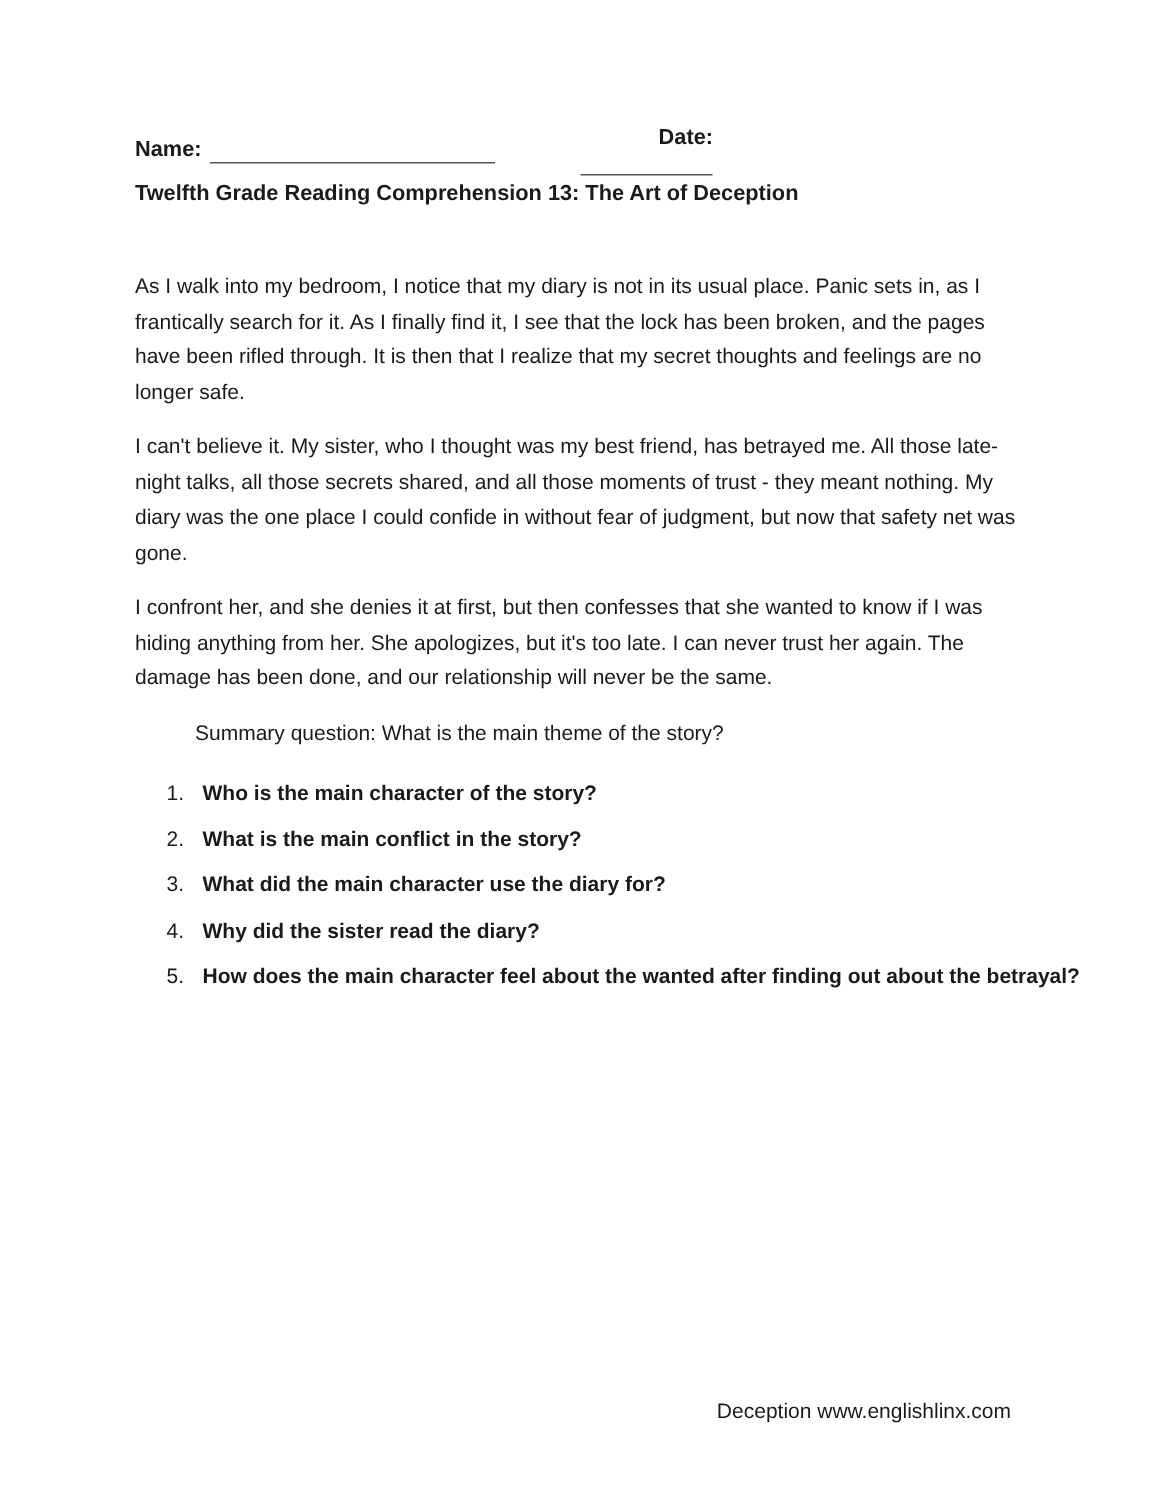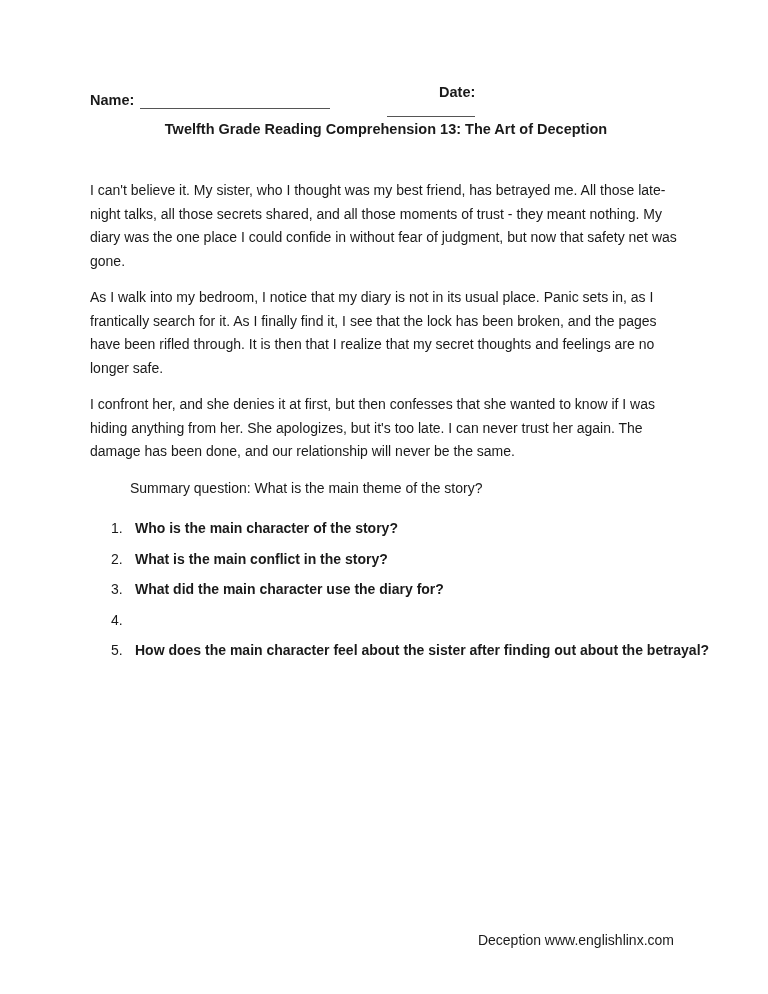--- a/index.html
+++ b/index.html
@@ -38,21 +38,21 @@
     display: inline-block;
     border-bottom: 1.5px solid #555;
     height: 16px;
     margin-left: 6px;
   }
   .name-blank { width: 190px; }
   .date-group { margin-left: 51px; display: flex; align-items: flex-end; flex-direction: column; }
   .date-blank { width: 88px; }
   .title {
     margin-top: 9px;
-    text-align: center;
+    text-align: left;
     font-weight: bold;
     font-size: 14.5px;
     line-height: 20px;
   }
   .story {
     margin-top: 40px;
   }
   .story p, .summary, .comp-label {
     margin: 0 0 13px 0;
     line-height: 23.5px;
@@ -96,22 +96,22 @@
       <span class="blank name-blank"></span>
       <span class="date-group">
         <span class="label">Date:</span>
         <span class="blank date-blank"></span>
       </span>
     </div>
 
     <div class="title">Twelfth Grade Reading Comprehension 13: The Art of Deception</div>
 
     <div class="story">
+      <p>As I walk into my bedroom, I notice that my diary is not in its usual place. Panic sets in, as I frantically search for it. As I finally find it, I see that the lock has been broken, and the pages have been rifled through. It is then that I realize that my secret thoughts and feelings are no longer safe.</p>
       <p>I can't believe it. My sister, who I thought was my best friend, has betrayed me. All those late-night talks, all those secrets shared, and all those moments of trust - they meant nothing. My diary was the one place I could confide in without fear of judgment, but now that safety net was gone.</p>
-      <p>As I walk into my bedroom, I notice that my diary is not in its usual place. Panic sets in, as I frantically search for it. As I finally find it, I see that the lock has been broken, and the pages have been rifled through. It is then that I realize that my secret thoughts and feelings are no longer safe.</p>
       <p>I confront her, and she denies it at first, but then confesses that she wanted to know if I was hiding anything from her. She apologizes, but it's too late. I can never trust her again. The damage has been done, and our relationship will never be the same.</p>
     </div>
 
     <p class="summary">Summary question: What is the main theme of the story?</p>
 
 
     <div class="questions">
       <div class="q-item">
         <span class="q-num">1.</span>
         <span class="q-text">Who is the main character of the story?</span>
@@ -119,23 +119,24 @@
       <div class="q-item">
         <span class="q-num">2.</span>
         <span class="q-text">What is the main conflict in the story?</span>
       </div>
       <div class="q-item">
         <span class="q-num">3.</span>
         <span class="q-text">What did the main character use the diary for?</span>
       </div>
       <div class="q-item">
         <span class="q-num">4.</span>
+        <span class="q-text">Why did the sister read the diary?</span>
       </div>
       <div class="q-item">
         <span class="q-num">5.</span>
-        <span class="q-text">How does the main character feel about the sister after finding out about the betrayal?</span>
+        <span class="q-text">How does the main character feel about the wanted after finding out about the betrayal?</span>
       </div>
     </div>
 
   </div>
 
   <div class="footer">Deception www.englishlinx.com</div>
 </div>
 
 </body></html>

